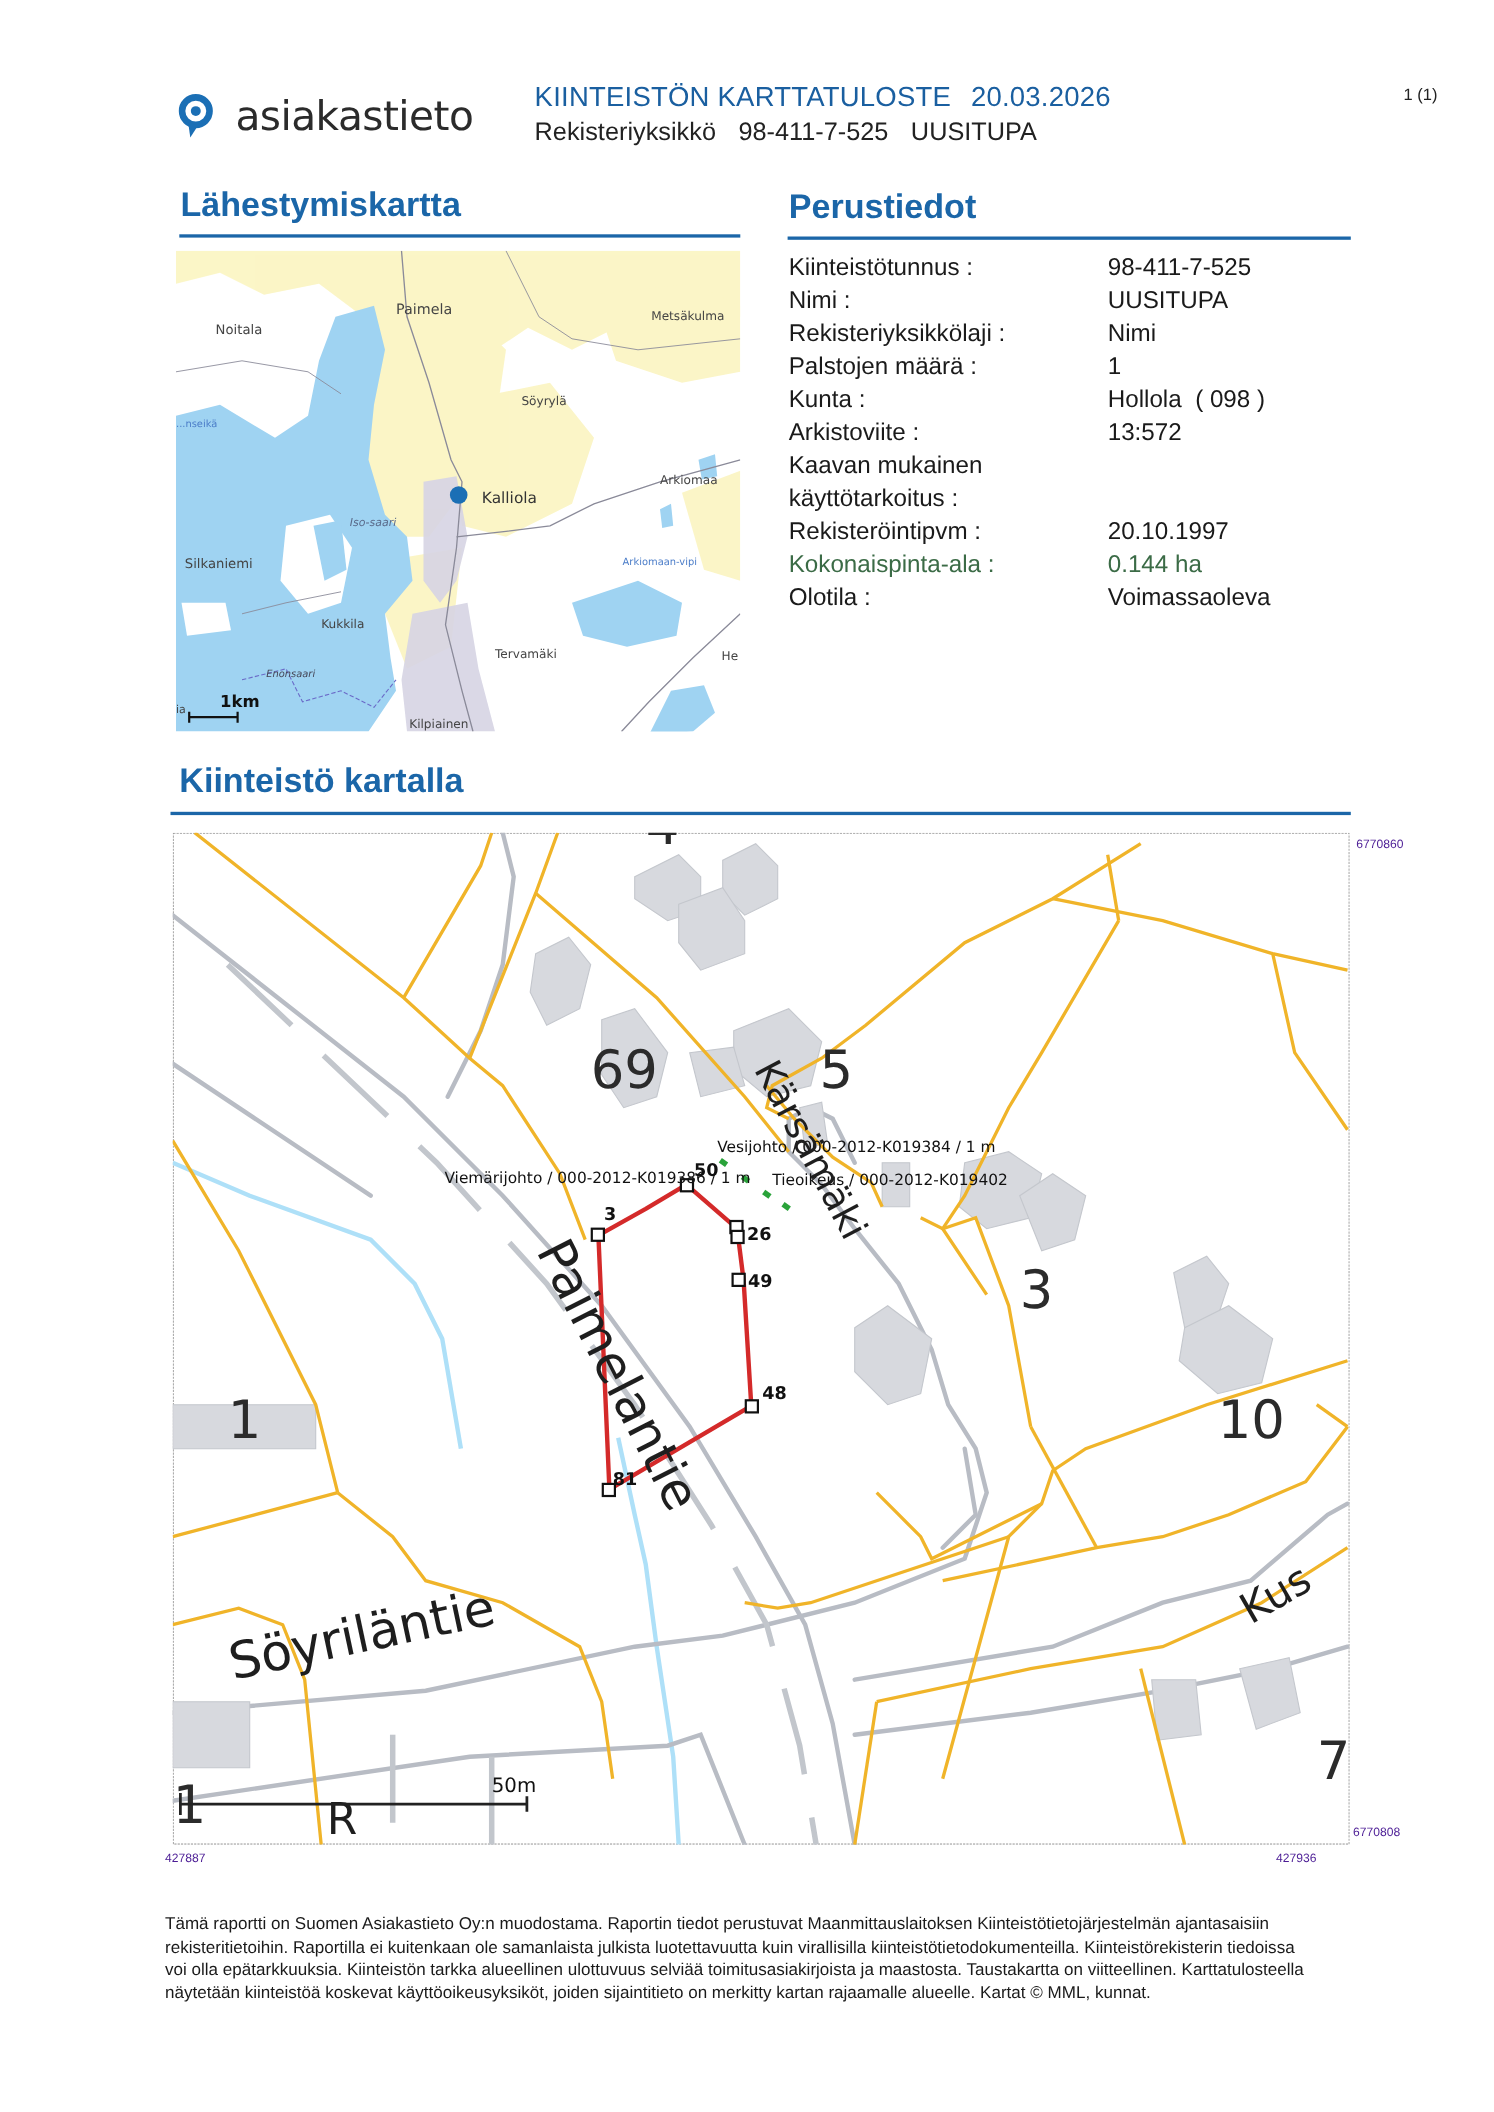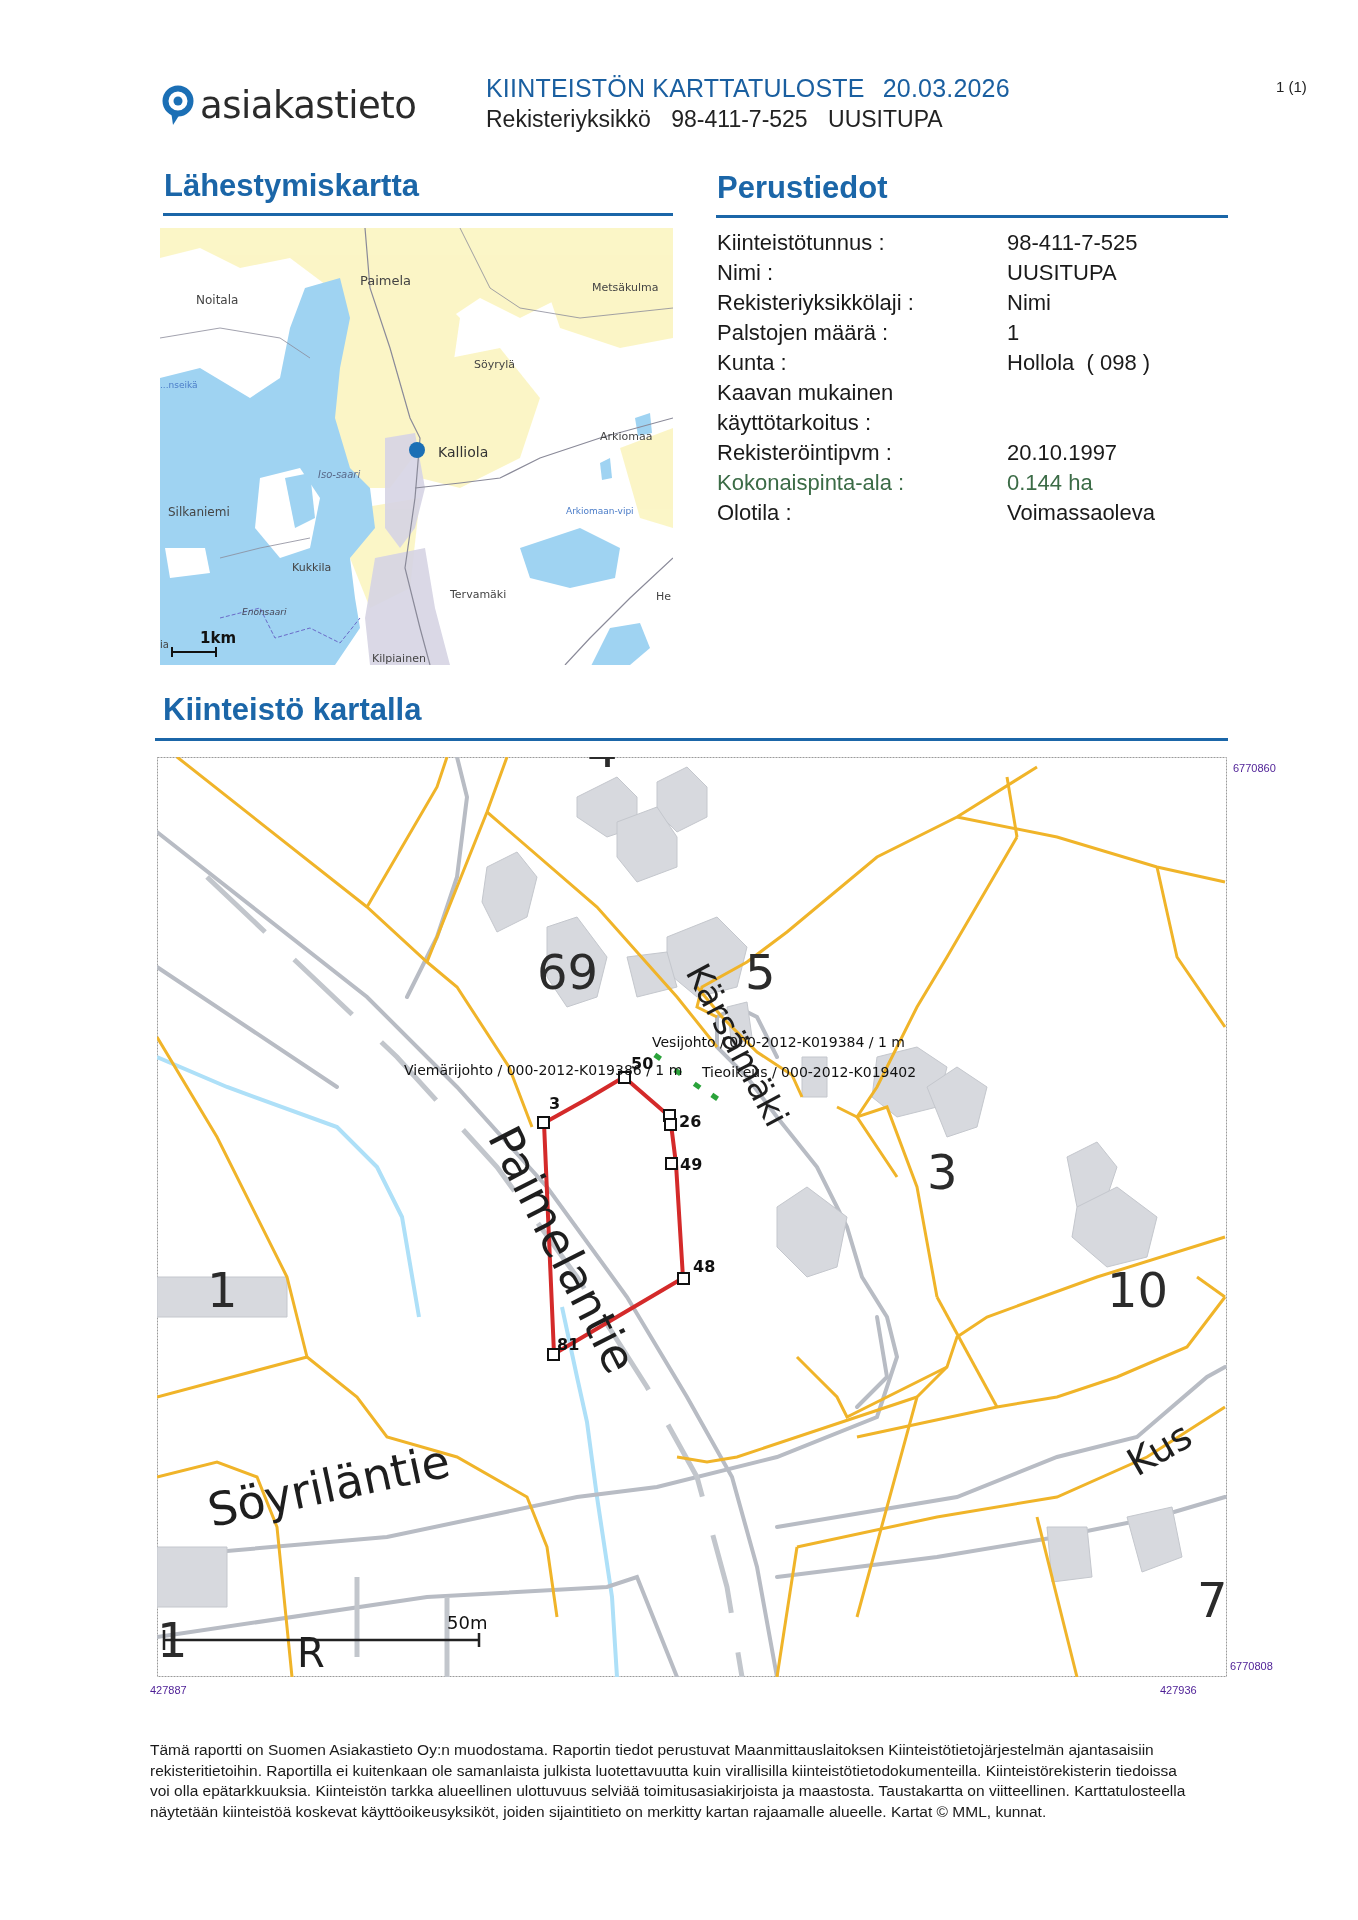--- a/index.html
+++ b/index.html
@@ -1,19 +1,19 @@
 <!DOCTYPE html>
 <html><head>
 <meta charset="utf-8">
 <style>
   html, body { margin: 0; padding: 0; background: #ffffff; }
   body { width: 1358px; height: 1920px; position: relative; overflow: hidden;
          font-family: "Liberation Sans", sans-serif; color: #1a1a1a; }
   .abs { position: absolute; }
-  .logo { left: 162px; top: 84px; display: flex; align-items: center; gap: 6px; }
+  .logo { left: 162px; top: 84px; display: flex; align-items: center; gap: 20px; }
   .logo-text { font-family: "DejaVu Sans", sans-serif; font-size: 37px; color: #2b2b2b; letter-spacing: -0.5px; }
   .title { left: 486px; top: 74px; font-size: 25px; font-weight: normal; color: #1a5fa0; letter-spacing: 0.2px; }
   .title .date { margin-left: 18px; }
   .subtitle { left: 486px; top: 106px; font-size: 23px; color: #222; }
   .subtitle span { margin-right: 14px; }
   .pagenum { left: 1276px; top: 78px; font-size: 15px; color: #222; }
   .section-h { font-size: 31px; font-weight: bold; color: #1b66a8; }
   .rule { height: 3px; background: #1b66a8; }
   .info { left: 717px; top: 228px; font-size: 22px; line-height: 30px; color: #1a1a1a; }
   .info .row { display: flex; gap: 36px; }
@@ -132,20 +132,24 @@
       <span class="k">Rekisteriyksikkölaji :</span>
       <span class="v">Nimi</span>
     </div>
   <div class="row">
       <span class="k">Palstojen määrä :</span>
       <span class="v">1</span>
     </div>
   <div class="row">
       <span class="k">Kunta :</span>
       <span class="v" style="white-space:pre">Hollola  ( 098 )</span>
+    </div>
+  <div class="row">
+      <span class="k">Arkistoviite :</span>
+      <span class="v">13:572</span>
     </div>
   <div class="row">
       <span class="k">Kaavan mukainen</span>
       <span class="v"></span>
     </div>
   <div class="row">
       <span class="k">käyttötarkoitus :</span>
       <span class="v"></span>
     </div>
   <div class="row">

